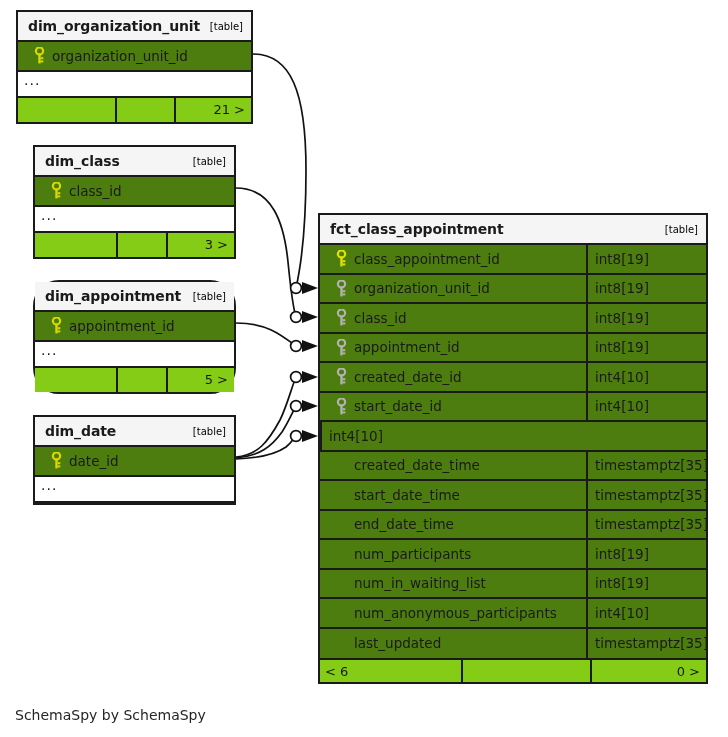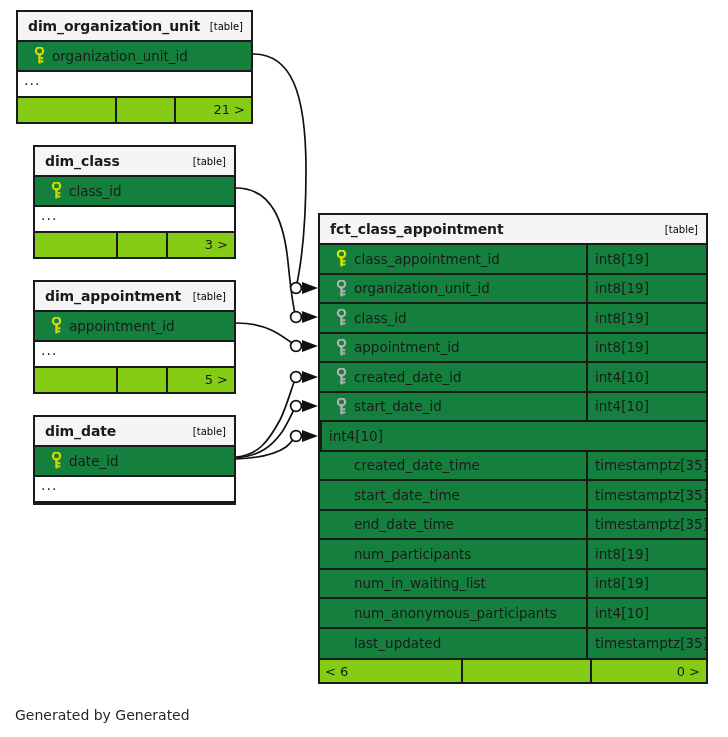--- a/index.html
+++ b/index.html
@@ -64,21 +64,21 @@
     white-space: nowrap;
     padding-left: 8px;
   }
 
   .tbl-row {
     box-sizing: border-box;
     height: 29.5px;
     display: flex;
     align-items: center;
     border-bottom: 2px solid #1a1a1a;
-    background: #15803d;
+    background: #4d7c0f;
   }
   .tbl-row:last-child { border-bottom: none; gap: 38px; }
 
   .col-name {
     flex: 1 1 auto;
     display: flex;
     align-items: center;
     padding-left: 8px;
     min-width: 0;
     height: 100%;
@@ -141,21 +141,21 @@
     overflow: hidden;
   }
   .foot-left  { flex: 0 0 auto; padding-left: 5px; }
   .foot-mid   { flex: 0 0 auto; border-left: 2px solid #1a1a1a; }
   .foot-right { flex: 1 1 auto; border-left: 2px solid #1a1a1a;
                 justify-content: flex-end; padding-right: 6px; }
 
   
   #tbl-dim_organization_unit { left: 16px;  top: 10px;  width: 237px; }
   #tbl-dim_class             { left: 33px;  top: 145px; width: 203px; }
-  #tbl-dim_appointment       { left: 33px;  top: 280px; width: 203px; }
+  #tbl-dim_appointment       { left: 33px;  top: 280px; width: 203px; border-radius: 26px; }
   #tbl-dim_date              { left: 33px;  top: 415px; width: 203px; }
   #tbl-fct_class_appointment { left: 318px; top: 213px; width: 390px; }
 
   #tbl-dim_organization_unit .foot-left { flex: 0 0 97px; }
   #tbl-dim_organization_unit .foot-mid  { flex: 0 0 59px; }
   #tbl-dim_class       .foot-left { flex: 0 0 81px; }
   #tbl-dim_class       .foot-mid  { flex: 0 0 50px; }
   #tbl-dim_appointment .foot-left { flex: 0 0 81px; }
   #tbl-dim_appointment .foot-mid  { flex: 0 0 50px; }
   #tbl-dim_date        .foot-left { flex: 0 0 81px; }
@@ -477,15 +477,15 @@
         </div>
       </div>
 
     <div class="tbl-footer">
       <span class="foot-cell foot-left">&lt; 6</span>
       <span class="foot-cell foot-mid"></span>
       <span class="foot-cell foot-right">0 &gt;</span>
     </div>
   </div>
 
-  <div id="caption">Generated by Generated</div>
+  <div id="caption">SchemaSpy by SchemaSpy</div>
 
 </div>
 
 </body></html>

